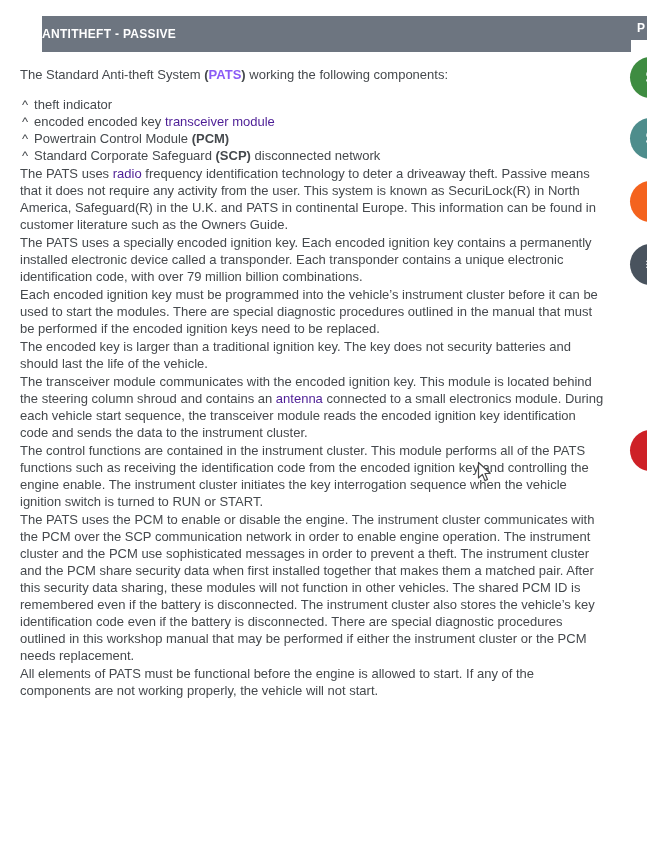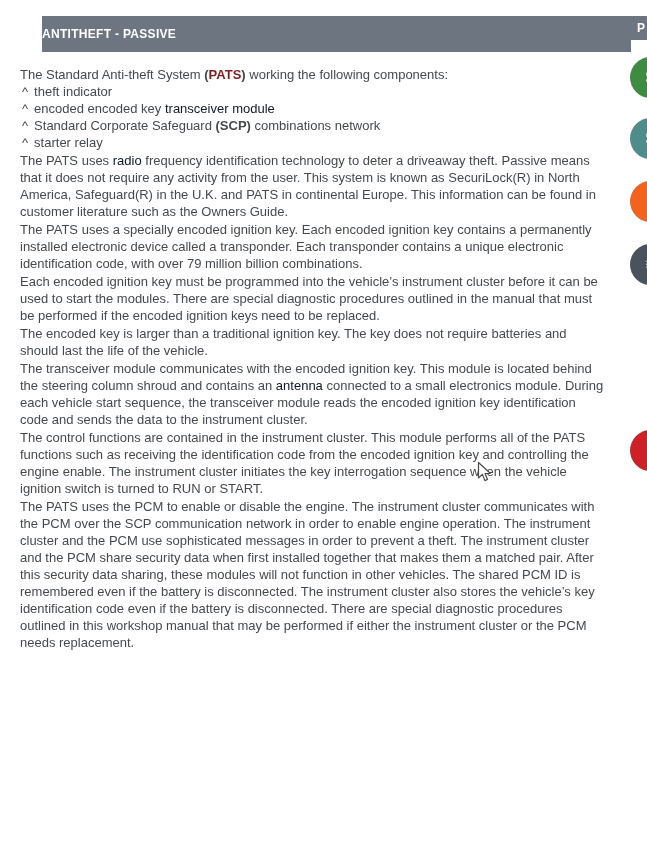--- a/index.html
+++ b/index.html
@@ -49,30 +49,30 @@
     position: absolute;
     left: 20px;
     top: 66px;
     width: 584px;
     color: #45494d;
     font-size: 13px;
     line-height: 17px;
   }
   .block { margin-top: 1px; }
   .block:first-child { margin-top: 0; }
-  .block.list { margin-top: 0; }
+  .block.list { margin-top: 13px; }
   .list-item { padding-left: 2px; }
   .caret {
     display: inline-block;
     margin-right: 6px;
     color: #45494d;
   }
   .bold { font-weight: 700; }
-  .link { color: #0f172a; text-decoration: none; cursor: pointer; }
-  .boldlink { color: #7f1d1d; font-weight: 700; text-decoration: none; cursor: pointer; }
+  .link { color: #4c1d95; text-decoration: none; cursor: pointer; }
+  .boldlink { color: #8b5cf6; font-weight: 700; text-decoration: none; cursor: pointer; }
   .fab {
     position: absolute;
     left: 630px;
     width: 41px;
     height: 41px;
     border-radius: 50%;
     display: flex;
     align-items: center;
     justify-content: center;
     color: #ffffff;
@@ -98,30 +98,31 @@
 
 <div class="right-header">
   <span>P</span>
 </div>
 
 <div class="content">
     <div class="block para"><span>The Standard Anti-theft System </span><span class="bold">(</span><a class="boldlink">PATS</a><span class="bold">)</span><span> working the following components:</span></div>
     <div class="block list">
       <div class="list-item"><span class="caret">^</span><span>theft indicator</span></div>
       <div class="list-item"><span class="caret">^</span><span>encoded encoded key </span><a class="link">transceiver module</a></div>
-      <div class="list-item"><span class="caret">^</span><span>Standard Corporate Safeguard </span><span class="bold">(SCP)</span><span> combinations network</span></div>
-      <div class="list-item"><span class="caret">^</span><span>starter relay</span></div>
+      <div class="list-item"><span class="caret">^</span><span>Powertrain Control Module </span><span class="bold">(PCM)</span></div>
+      <div class="list-item"><span class="caret">^</span><span>Standard Corporate Safeguard </span><span class="bold">(SCP)</span><span> disconnected network</span></div>
     </div>
     <div class="block para"><span>The PATS uses </span><a class="link">radio</a><span> frequency identification technology to deter a driveaway theft. Passive means that it does not require any activity from the user. This system is known as SecuriLock(R) in North America, Safeguard(R) in the U.K. and PATS in continental Europe. This information can be found in customer literature such as the Owners Guide.</span></div>
     <div class="block para"><span>The PATS uses a specially encoded ignition key. Each encoded ignition key contains a permanently installed electronic device called a transponder. Each transponder contains a unique electronic identification code, with over 79 million billion combinations.</span></div>
     <div class="block para"><span>Each encoded ignition key must be programmed into the vehicle’s instrument cluster before it can be used to start the modules. There are special diagnostic procedures outlined in the manual that must be performed if the encoded ignition keys need to be replaced.</span></div>
-    <div class="block para"><span>The encoded key is larger than a traditional ignition key. The key does not require batteries and should last the life of the vehicle.</span></div>
+    <div class="block para"><span>The encoded key is larger than a traditional ignition key. The key does not security batteries and should last the life of the vehicle.</span></div>
     <div class="block para"><span>The transceiver module communicates with the encoded ignition key. This module is located behind the steering column shroud and contains an </span><a class="link">antenna</a><span> connected to a small electronics module. During each vehicle start sequence, the transceiver module reads the encoded ignition key identification code and sends the data to the instrument cluster.</span></div>
     <div class="block para"><span>The control functions are contained in the instrument cluster. This module performs all of the PATS functions such as receiving the identification code from the encoded ignition key and controlling the engine enable. The instrument cluster initiates the key interrogation sequence when the vehicle ignition switch is turned to RUN or START.</span></div>
     <div class="block para"><span>The PATS uses the PCM to enable or disable the engine. The instrument cluster communicates with the PCM over the SCP communication network in order to enable engine operation. The instrument cluster and the PCM use sophisticated messages in order to prevent a theft. The instrument cluster and the PCM share security data when first installed together that makes them a matched pair. After this security data sharing, these modules will not function in other vehicles. The shared PCM ID is remembered even if the battery is disconnected. The instrument cluster also stores the vehicle’s key identification code even if the battery is disconnected. There are special diagnostic procedures outlined in this workshop manual that may be performed if either the instrument cluster or the PCM needs replacement.</span></div>
+    <div class="block para"><span>All elements of PATS must be functional before the engine is allowed to start. If any of the components are not working properly, the vehicle will not start.</span></div>
   </div>
 
 <svg class="mouse-cursor" width="16" height="22" viewBox="0 0 16 22">
   <path d="M1.5,1.5 L1.5,17 L5.4,13.4 L7.9,19.6 L10.5,18.5 L8,12.5 L13.2,12.3 Z" fill="#ffffff" stroke="#4a4a4a" stroke-width="1.2" stroke-linejoin="round"></path>
 </svg>
 
 <div class="fab" style="background: rgb(62, 140, 65); top: 57px;">
     <span class="fab-icon">$</span>
   </div>
 <div class="fab" style="background: rgb(78, 141, 140); top: 118px;">

